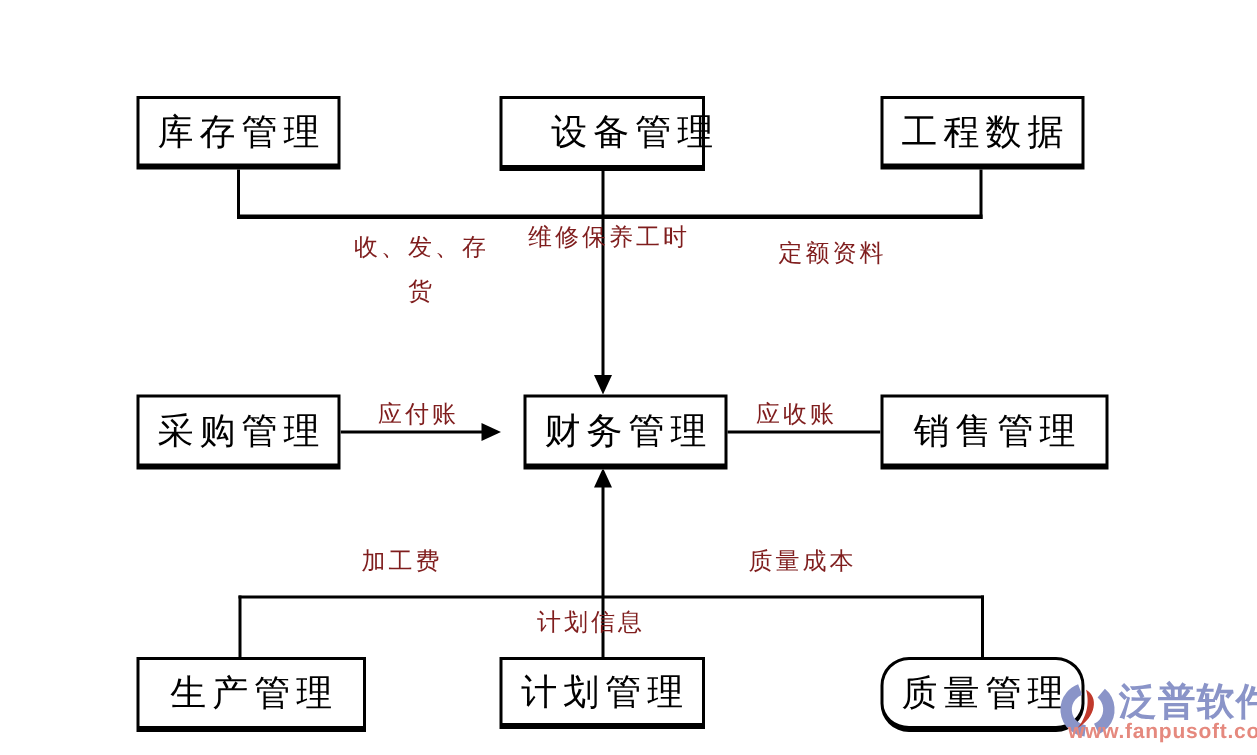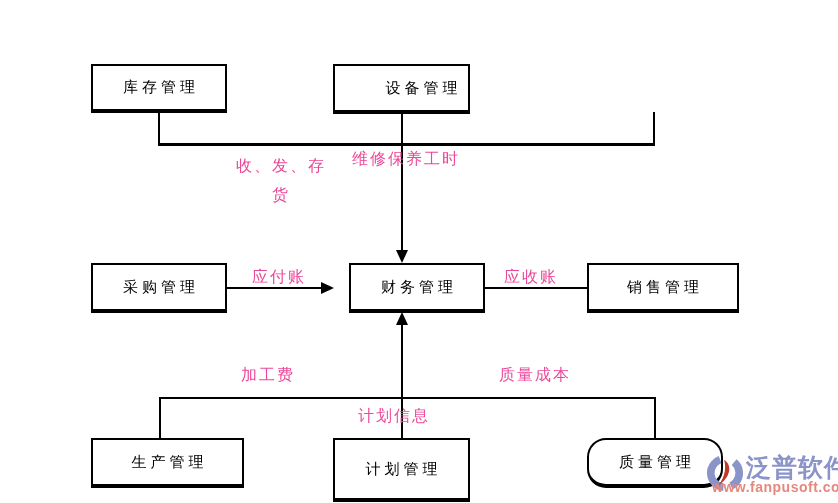--- a/index.html
+++ b/index.html
@@ -10,28 +10,28 @@
     font-family:"Liberation Serif","DejaVu Serif",serif;
     overflow:hidden;
   }
   .node{
     position:absolute;
     box-sizing:border-box;
     border:2px solid #000;
     border-bottom-width:4px;
     background:#fff;
     display:flex;align-items:center;justify-content:center;
-    font-size:15px;letter-spacing:4px;color:#000;
+    font-size:24px;letter-spacing:4px;color:#000;
     white-space:nowrap;
     text-indent:4px;
   }
   .line{position:absolute;background:#000;}
   .edge-label{
     position:absolute;
-    font-size:16px;letter-spacing:2px;color:#ec4899;
+    font-size:16px;letter-spacing:2px;color:#7f1d1d;
     white-space:nowrap;
     transform:translateX(-50%);
     text-align:center;
     line-height:29px;
   }
   .arrowhead{position:absolute;width:0;height:0;}
   .arrow-down{border-left:6px solid transparent;border-right:6px solid transparent;border-top:13px solid #000;}
   .arrow-up{border-left:6px solid transparent;border-right:6px solid transparent;border-bottom:13px solid #000;}
   .arrow-right{border-top:6px solid transparent;border-bottom:6px solid transparent;border-left:13px solid #000;}
   .arrow-left{border-top:6px solid transparent;border-bottom:6px solid transparent;border-right:13px solid #000;}
@@ -74,33 +74,35 @@
 
   <div class="line" style="left:159px;top:397px;width:497px;height:2px;"></div>
   <div class="line" style="left:159px;top:397px;width:2px;height:41px;"></div>
   <div class="line" style="left:654px;top:397px;width:2px;height:41px;"></div>
 
   <div class="edge-label" style="left:281px;top:151px;">
     <span>收、发、存</span><br>
     <span>货</span>
   </div>
   <div class="edge-label" style="left:406px;top:144px;">维修保养工时</div>
+  <div class="edge-label" style="left:555px;top:155px;">定额资料</div>
   <div class="edge-label" style="left:279px;top:262px;">应付账</div>
   <div class="edge-label" style="left:531px;top:262px;">应收账</div>
   <div class="edge-label" style="left:268px;top:360px;">加工费</div>
   <div class="edge-label" style="left:535px;top:360px;">质量成本</div>
   <div class="edge-label" style="left:394px;top:401px;">计划信息</div>
 
   <div class="node" style="left:91px;top:64px;width:136px;height:49px;">库存管理</div>
   <div class="node" style="left:333px;top:64px;width:137px;height:50px;padding-left:40px;">设备管理</div>
+  <div class="node" style="left:587px;top:64px;width:136px;height:49px;">工程数据</div>
   <div class="node" style="left:91px;top:263px;width:136px;height:50px;">采购管理</div>
   <div class="node" style="left:334px;top:263px;width:136px;height:50px;margin-left:15px;">财务管理</div>
   <div class="node" style="left:587px;top:263px;width:152px;height:50px;">销售管理</div>
   <div class="node" style="left:91px;top:438px;width:153px;height:50px;">生产管理</div>
-  <div class="node" style="left:333px;top:438px;width:137px;height:64px;">计划管理</div>
+  <div class="node" style="left:333px;top:438px;width:137px;height:48px;">计划管理</div>
   <div class="node" style="left:587px;top:438px;width:136px;height:50px;border-radius:19px;">质量管理</div>
 
   <div id="logo">
     <svg width="38" height="38" viewBox="0 0 40 40">
       <circle cx="20" cy="19" r="15" fill="none" stroke="#8a94c8" stroke-width="8" stroke-dasharray="30 8 40 17" transform="rotate(-50 20 19)"></circle>
       <path d="M19 5 C28 10 26 24 13 32 C21 22 21 12 19 5 Z" fill="#c0392b"></path>
     </svg>
     <div class="brand">泛普软件</div>
     <div class="url">www.fanpusoft.com</div>
   </div>

